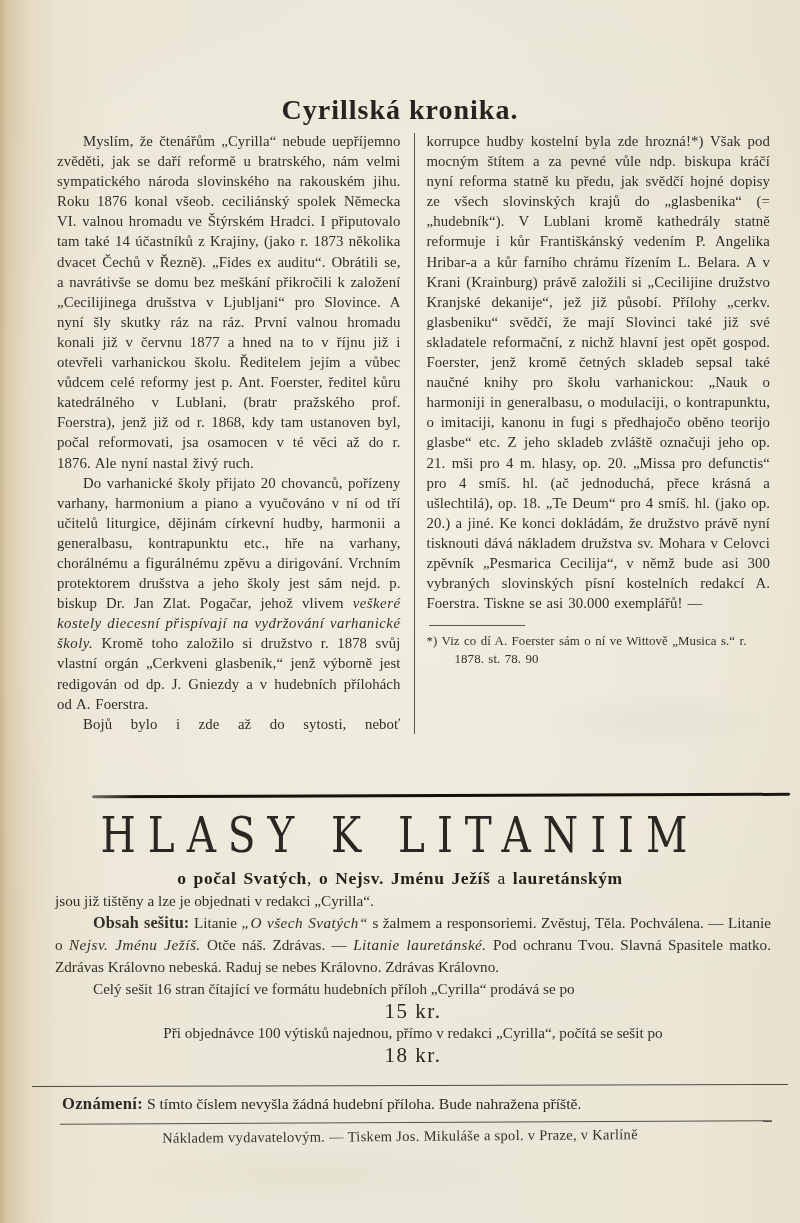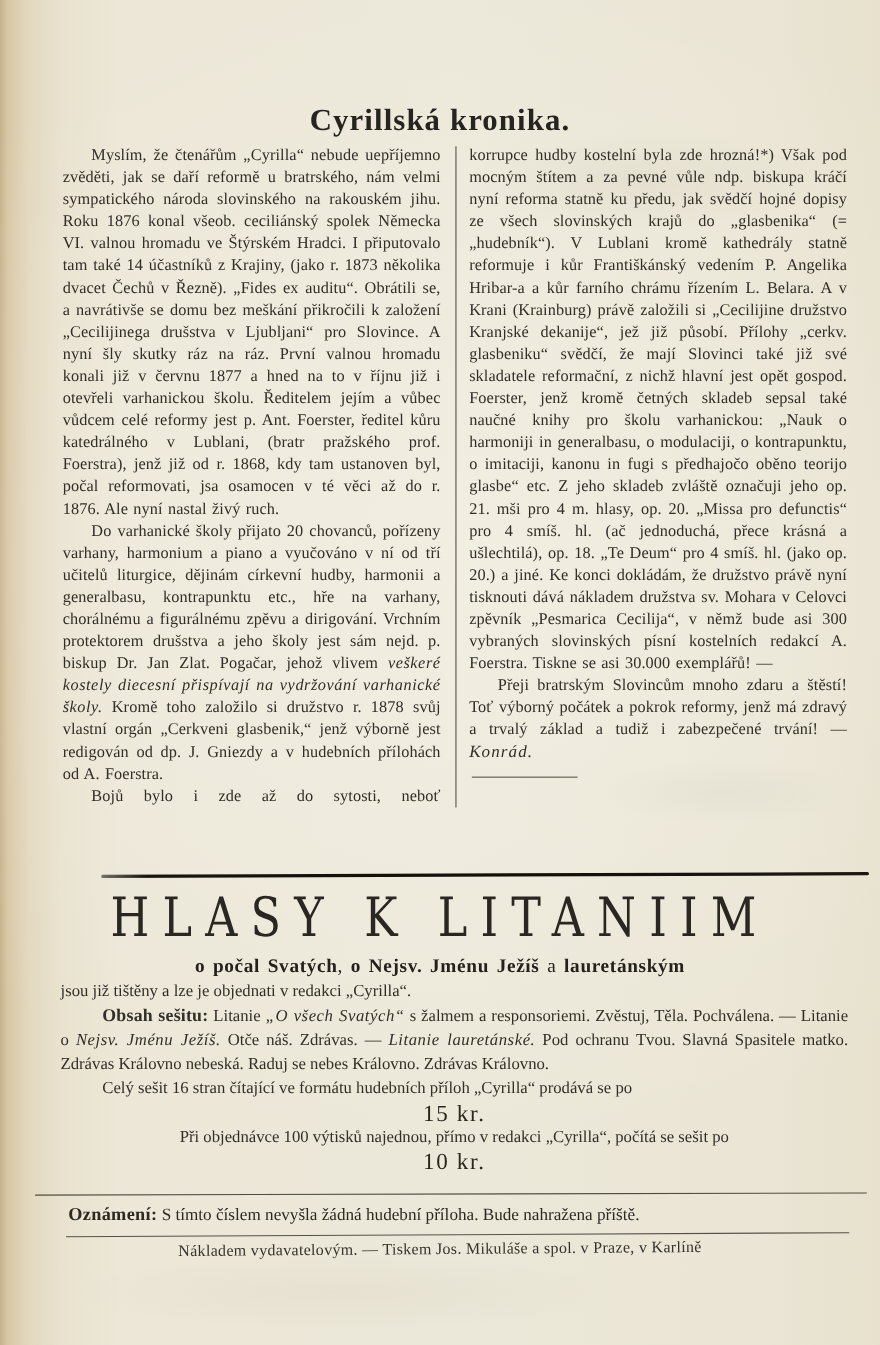--- a/index.html
+++ b/index.html
@@ -74,40 +74,40 @@
 
   <div class="columns">
     <div class="col">
       <p><span>Myslím, že čtenářům „Cyrilla“ nebude uepříjemno zvěděti, jak se daří reformě u bratrského, nám velmi sympatického národa slovinského na rakouském jihu. Roku 1876 konal všeob. ceciliánský spolek Německa VI. valnou hromadu ve Štýrském Hradci. I připutovalo tam také 14 účastníků z Krajiny, (jako r. 1873 několika dvacet Čechů v Řezně). „Fides ex auditu“. Obrátili se, a navrátivše se domu bez meškání přikročili k založení „Cecilijinega drušstva v Ljubljani“ pro Slovince. A nyní šly skutky ráz na ráz. První valnou hromadu konali již v červnu 1877 a hned na to v říjnu již i otevřeli varhanickou školu. Ředitelem jejím a vůbec vůdcem celé reformy jest p. Ant. Foerster, ředitel kůru katedrálného v Lublani, (bratr pražského prof. Foerstra), jenž již od r. 1868, kdy tam ustanoven byl, počal reformovati, jsa osamocen v té věci až do r. 1876. Ale nyní nastal živý ruch.</span></p>
       <p class="p2"><span>Do varhanické školy přijato 20 chovanců, pořízeny varhany, harmonium a piano a vyučováno v ní od tří učitelů liturgice, dějinám církevní hudby, harmonii a generalbasu, kontrapunktu etc., hře na varhany, chorálnému a figurálnému zpěvu a dirigování. Vrchním protektorem drušstva a jeho školy jest sám nejd. p. biskup Dr. Jan Zlat. Pogačar, jehož vlivem </span><span class="it">veškeré kostely diecesní přispívají na vydržování varhanické školy.</span><span> Kromě toho založilo si družstvo r. 1878 svůj vlastní orgán „Cerkveni glasbenik,“ jenž výborně jest redigován od dp. J. Gniezdy a v hudebních přílohách od A. Foerstra.</span></p>
       <p class="spread"><span>Bojů bylo i zde až do sytosti, neboť</span></p>
     </div>
     <div class="col-divider"></div>
     <div class="col">
       <p class="noindent"><span>korrupce hudby kostelní byla zde hrozná!*) Však pod mocným štítem a za pevné vůle ndp. biskupa kráčí nyní reforma statně ku předu, jak svědčí hojné dopisy ze všech slovinských krajů do „glasbenika“ (= „hudebník“). V Lublani kromě kathedrály statně reformuje i kůr Františkánský vedením P. Angelika Hribar-a a kůr farního chrámu řízením L. Belara. A v Krani (Krainburg) právě založili si „Cecilijine družstvo Kranjské dekanije“, jež již působí. Přílohy „cerkv. glasbeniku“ svědčí, že mají Slovinci také již své skladatele reformační, z nichž hlavní jest opět gospod. Foerster, jenž kromě četných skladeb sepsal také naučné knihy pro školu varhanickou: „Nauk o harmoniji in generalbasu, o modulaciji, o kontrapunktu, o imitaciji, kanonu in fugi s předhajočo oběno teorijo glasbe“ etc. Z jeho skladeb zvláště označuji jeho op. 21. mši pro 4 m. hlasy, op. 20. „Missa pro defunctis“ pro 4 smíš. hl. (ač jednoduchá, přece krásná a ušlechtilá), op. 18. „Te Deum“ pro 4 smíš. hl. (jako op. 20.) a jiné. Ke konci dokládám, že družstvo právě nyní tisknouti dává nákladem družstva sv. Mohara v Celovci zpěvník „Pesmarica Cecilija“, v němž bude asi 300 vybraných slovinských písní kostelních redakcí A. Foerstra. Tiskne se asi 30.000 exemplářů! —</span></p>
-      <p class="spread"><span>Přeji bratrským Slovincům mnoho zdaru a štěstí! Toť výborný počátek a pokrok reformy, jenž má zdravý a trvalý základ a tudiž i zabezpečené trvání! — </span><span class="signature">Konrád.</span></p>
       <div class="footnote-block">
         <div class="fn-rule"></div>
+        <p><span>*) </span><span>Viz co dí A. Foerster sám o ní ve Wittově „Musica s.“ r. 1878. st. 78. 90</span></p>
       </div>
     </div>
   </div>
 
   <div class="ad-toprule"></div>
 
   <div class="ad-headline">HLASY K LITANIIM</div>
 
   <div class="ad-subhead"><span class="b">o počal Svatých</span><span>, </span><span class="b">o Nejsv. Jménu Ježíš</span><span> a </span><span class="b">lauretánským</span></div>
 
   <div class="ad-body">
     <p class="ad-intro">jsou již tištěny a lze je objednati v redakci „Cyrilla“.</p>
     <p class="ad-contents"><span class="obsah-label">Obsah sešitu:</span><span> Litanie </span><span class="it">„O všech Svatých“</span><span> s žalmem a responsoriemi. Zvěstuj, Těla. Pochválena. — Litanie o </span><span class="it">Nejsv. Jménu Ježíš.</span><span> Otče náš. Zdrávas. — </span><span class="it">Litanie lauretánské.</span><span> Pod ochranu Tvou. Slavná Spasitele matko. Zdrávas Královno nebeská. Raduj se nebes Královno. Zdrávas Královno.</span></p>
     <p class="ad-order1">Celý sešit 16 stran čítající ve formátu hudebních příloh „Cyrilla“ prodává se po</p>
     <p class="price">15 kr.</p>
     <p class="ad-order2">Při objednávce 100 výtisků najednou, přímo v redakci „Cyrilla“, počítá se sešit po</p>
-    <p class="price">10 kr.</p>
+    <p class="price">18 kr.</p>
   </div>
 
   <div class="notice-rule1"></div>
   <div class="notice-line"><span class="notice-label">Oznámení:</span><span> S tímto číslem nevyšla žádná hudební příloha. Bude nahražena příště.</span></div>
   <div class="notice-rule2"></div>
 
   <div class="imprint">Nákladem vydavatelovým. — Tiskem Jos. Mikuláše a spol. v Praze, v Karlíně</div>
 
 </div>
 

